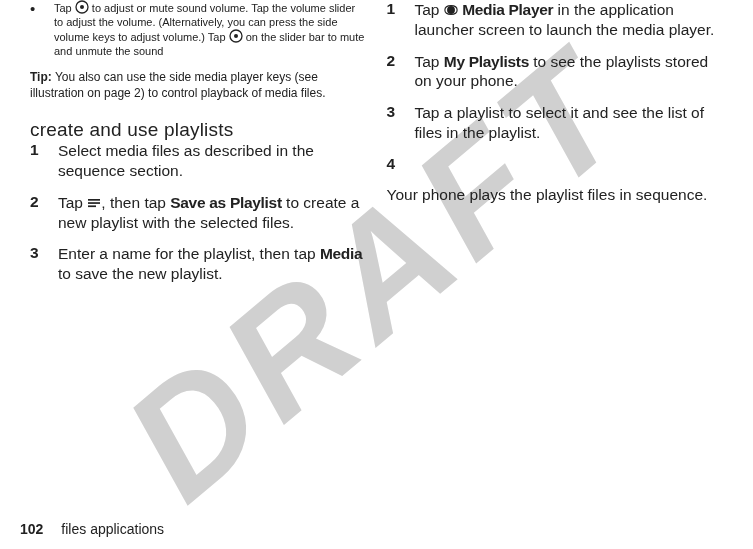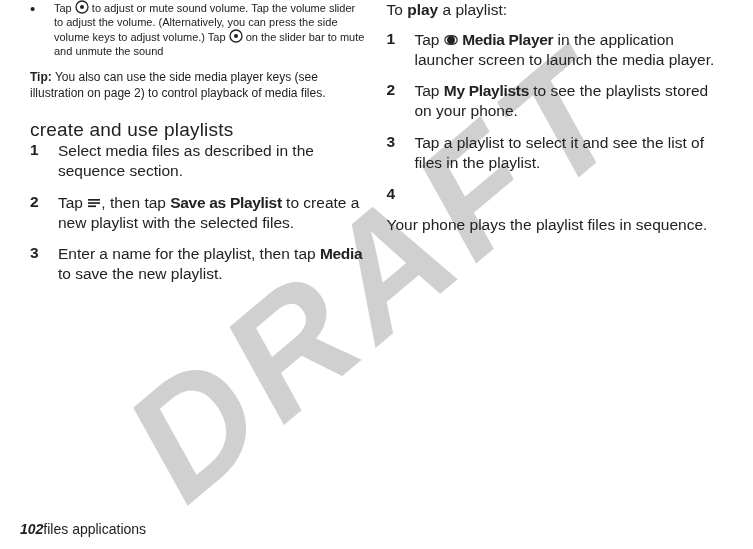--- a/index.html
+++ b/index.html
@@ -96,22 +96,21 @@
     }
     .footer {
       position: absolute;
       bottom: 12px;
       left: 20px;
       font-size: 14px;
       z-index: 1;
     }
     .footer-page {
       font-weight: bold;
-      margin-right: 0;
-      font-style: italic;
+      margin-right: 18px;
     }
     .icon {
       display: inline-flex;
       align-items: center;
       justify-content: center;
       width: 14px;
       height: 14px;
       vertical-align: -2px;
     }
     .icon svg {
@@ -174,23 +173,20 @@
       <div class="num">3</div>
       <div class="num-text">
         <span>Enter a name for the playlist, then tap </span><span class="cond">Media</span><span> to save the new playlist.</span>
       </div>
     </div>
 
   </div>
 
   <div class="column">
 
-    <div class="intro">
-      <span>To </span><span class="bold">play</span><span> a playlist:</span>
-    </div>
 
     <div class="num-row">
       <div class="num">1</div>
       <div class="num-text">
         <span>Tap </span><span class="icon">
             <svg viewBox="0 0 16 14">
               <ellipse cx="8" cy="7" rx="4.5" ry="4.5" fill="#222"></ellipse>
               <path d="M1 7 Q1 2 8 2 Q15 2 15 7 Q15 12 8 12 Q1 12 1 7 Z" fill="none" stroke="#222" stroke-width="1.3"></path>
             </svg>
           </span> <span class="cond">Media Player</span><span> in the application launcher screen to launch the media player.</span>

